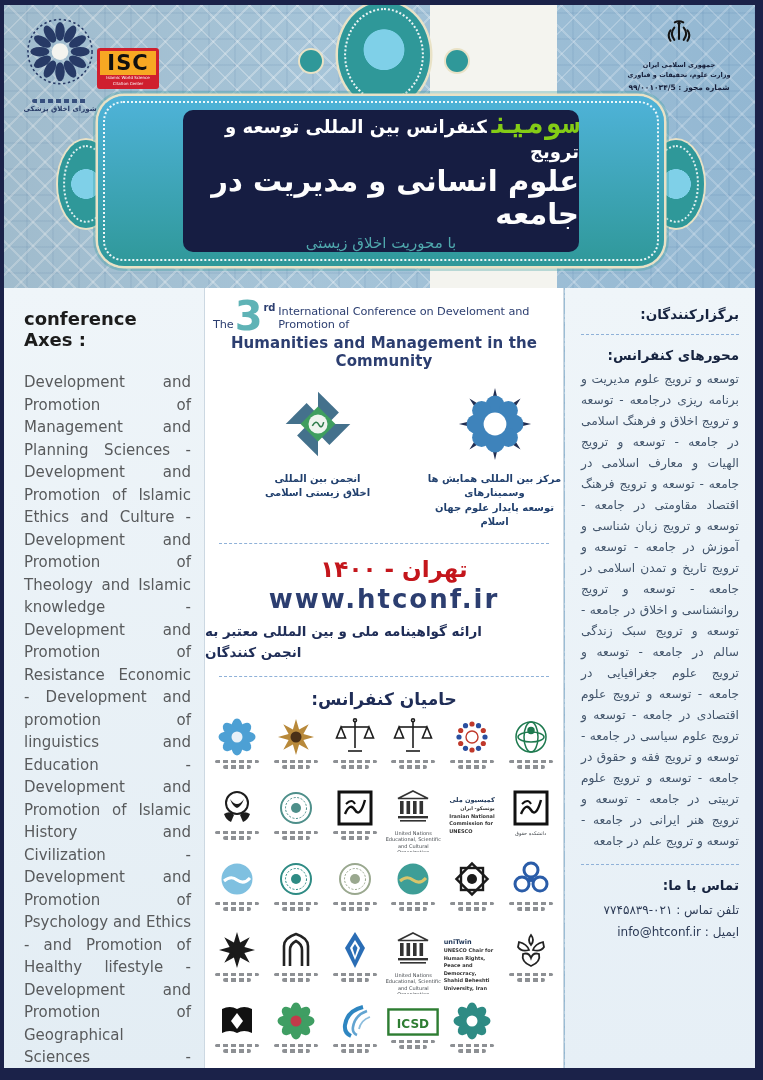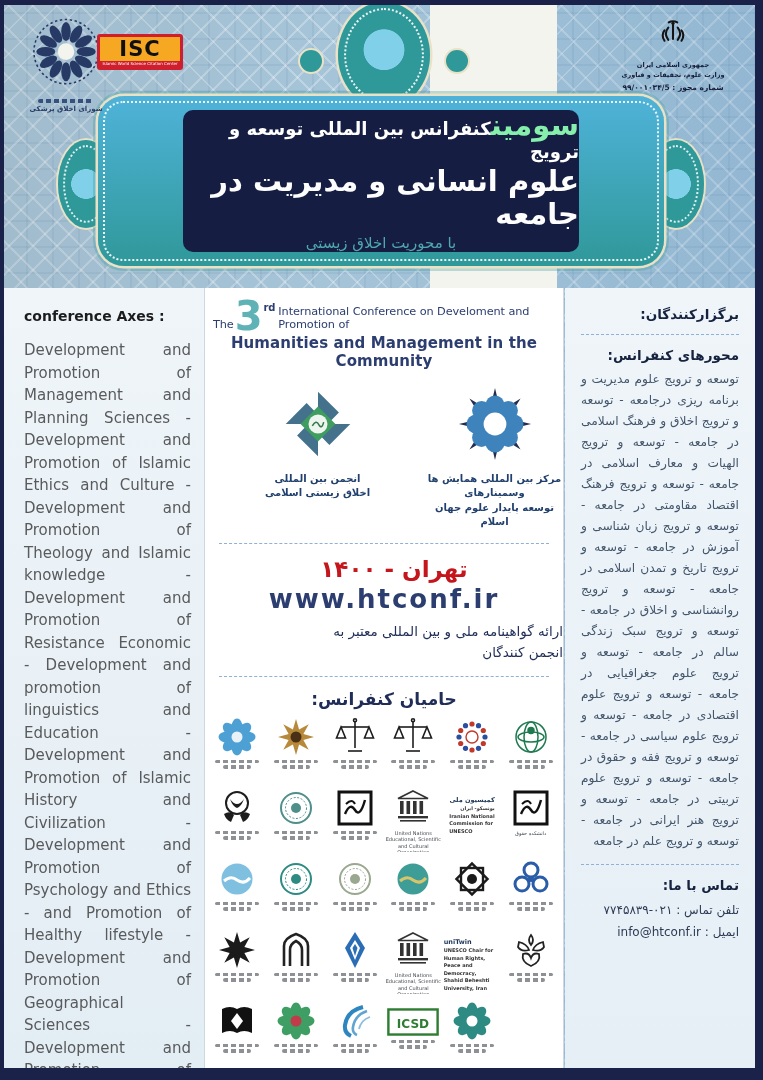--- a/index.html
+++ b/index.html
@@ -27,39 +27,39 @@
     background:radial-gradient(circle at 50% 50%,#7fd0e8 0 28%,#2f9899 29% 100%);box-shadow:0 0 0 2px #e9e2c6;}
   .orn-rose:after{content:"";position:absolute;inset:5px;border:2px dotted rgba(255,255,255,.85);border-radius:50%;}
   .orn-rose.l{left:58px;top:140px;} .orn-rose.r{left:648px;top:140px;}
   .orn-dot{position:absolute;width:22px;height:22px;border-radius:50%;background:#2f9899;
     box-shadow:0 0 0 2px #e9e2c6;z-index:2;}
   .orn-dot.a{left:300px;top:50px;} .orn-dot.b{left:446px;top:50px;}
   
   .banner{position:absolute;left:183px;top:110px;width:396px;height:142px;background:#161d42;border-radius:10px;
     z-index:3;display:flex;flex-direction:column;justify-content:center;align-items:center;direction:rtl;gap:3px;}
   .b1{font-size:18px;font-weight:bold;color:#fff;line-height:1.1;}
-  .b1 .acc{color:#86efac;font-size:29px;}
+  .b1 .acc{color:#84cc16;font-size:29px;margin-left:5px;font-family:Liberation Mono, monospace;}
   .b2{font-size:29px;font-weight:bold;color:#fdfdfd;line-height:1.15;}
   .b3{font-size:15px;font-weight:normal;color:#4fa8ad;line-height:1.2;}
   
-  .emblem-med{position:absolute;left:28px;top:16px;width:76px;z-index:4;text-align:center;color:#273a66;}
+  .emblem-med{position:absolute;left:22px;top:16px;width:76px;z-index:4;text-align:center;color:#273a66;}
   .emblem-med .sq{height:4px;margin:3px 10px 2px;border-radius:2px;
     background:repeating-linear-gradient(90deg,#37507e 0 5px,transparent 5px 8px);}
   .emblem-med .cap{font-size:7px;font-weight:bold;}
-  .isc{position:absolute;left:97px;top:34px;width:86px;z-index:4;}
+  .isc{position:absolute;left:97px;top:48px;width:62px;z-index:4;}
   .isc-box{background:#f7a823;border:3px solid #cf1f2e;border-radius:3px;text-align:center;}
   .isc-main{font-weight:bold;font-size:21px;color:#101010;line-height:1.15;letter-spacing:1px;}
   .isc-band{background:#cf1f2e;color:#fff;font-size:4px;text-align:center;line-height:1.4;padding:0 1px;}
-  .iri{position:absolute;right:34px;top:18px;width:112px;z-index:4;text-align:center;direction:rtl;color:#151d38;}
+  .iri{position:absolute;right:28px;top:18px;width:112px;z-index:4;text-align:center;direction:rtl;color:#151d38;}
   .iri-l{font-size:6.5px;font-weight:bold;line-height:1.6;}
   .iri-lic{font-size:7.5px;font-weight:bold;margin-top:2px;}
   
   .col-left{position:absolute;left:4px;top:288px;width:200px;bottom:12px;z-index:3;overflow:hidden;
     background:linear-gradient(180deg,#eff5f9,#e3edf4);box-sizing:border-box;padding:20px 13px 0 20px;}
-  .col-left h3{margin:0 0 15px;font-size:14px;color:#1c1c1c;}
+  .col-left h3{margin:0 0 21px;font-size:18px;color:#1c1c1c;}
   .col-left p{margin:0;font-size:15px;line-height:1.5;color:#585a5c;text-align:justify;}
   .col-center{position:absolute;left:204px;top:288px;width:360px;bottom:12px;z-index:3;background:#fff;overflow:hidden;
     border-left:1px solid #ccd8e2;border-right:1px solid #ccd8e2;box-sizing:border-box;padding-top:8px;}
   .col-right{position:absolute;left:565px;right:8px;top:288px;bottom:12px;z-index:3;overflow:hidden;direction:rtl;
     background:linear-gradient(180deg,#eff5f9,#e6eff6);box-sizing:border-box;padding:18px 16px 0;}
   .col-right h3{margin:0 0 6px;font-size:13.5px;color:#16233f;}
   .col-right p{margin:0;font-size:12.2px;line-height:1.72;color:#44566c;text-align:justify;}
   .col-right .contact{font-size:12px;line-height:1.9;color:#2c3a55;}
   .dash{border:0;border-top:1.5px dashed #8fb1d8;margin:13px 14px 12px;}
   .col-right .dash{margin:12px 0;}
@@ -71,21 +71,21 @@
   .t2{font-size:15px;font-weight:bold;text-align:center;margin-top:3px;letter-spacing:.1px;}
   .t3{font-size:12.5px;text-align:right;padding-right:34px;margin-top:2px;}
   
   .orgs{display:flex;justify-content:center;gap:40px;margin-top:16px;margin-left:44px;}
   .org{width:150px;text-align:center;}
   .org svg{width:76px;height:76px;}
   .org .cap{font-size:10px;font-weight:bold;color:#21406e;line-height:1.45;margin-top:6px;direction:rtl;}
   
   .venue{font-size:23px;font-weight:bold;color:#c4161c;text-align:center;margin-top:8px;direction:rtl;padding-left:20px;}
   .website{font-size:26px;font-weight:bold;color:#2c3e70;text-align:center;letter-spacing:2px;margin-top:2px;}
-  .cert{font-size:13.5px;font-weight:normal;color:#1f2d57;text-align:right;line-height:1.55;margin-top:7px;direction:rtl;}
+  .cert{font-size:13.5px;font-weight:bold;color:#1f2d57;text-align:left;line-height:1.55;margin-top:7px;direction:rtl;}
   .sp-title{font-size:17px;font-weight:bold;color:#1f2d57;text-align:center;margin-top:9px;direction:rtl;}
   
   .grid{margin:8px 4px 0;display:grid;grid-template-columns:repeat(6,1fr);grid-auto-rows:64px;row-gap:7px;column-gap:2px;}
   .sp{display:flex;flex-direction:column;align-items:center;justify-content:flex-start;overflow:hidden;}
   .sp-logo{width:40px;height:40px;flex:none;} .sp-logo svg{width:100%;height:100%;}
   .sp-icsd .sp-logo{width:52px;height:30px;margin-top:6px;}
   .squig{display:flex;flex-direction:column;align-items:center;gap:2px;margin-top:3px;}
   .squig i{display:block;height:3.5px;border-radius:2px;
     background:repeating-linear-gradient(90deg,#8d9094 0 5px,transparent 5px 8px);}
   .squig i:first-child{width:44px;} .squig i:last-child{width:28px;}

